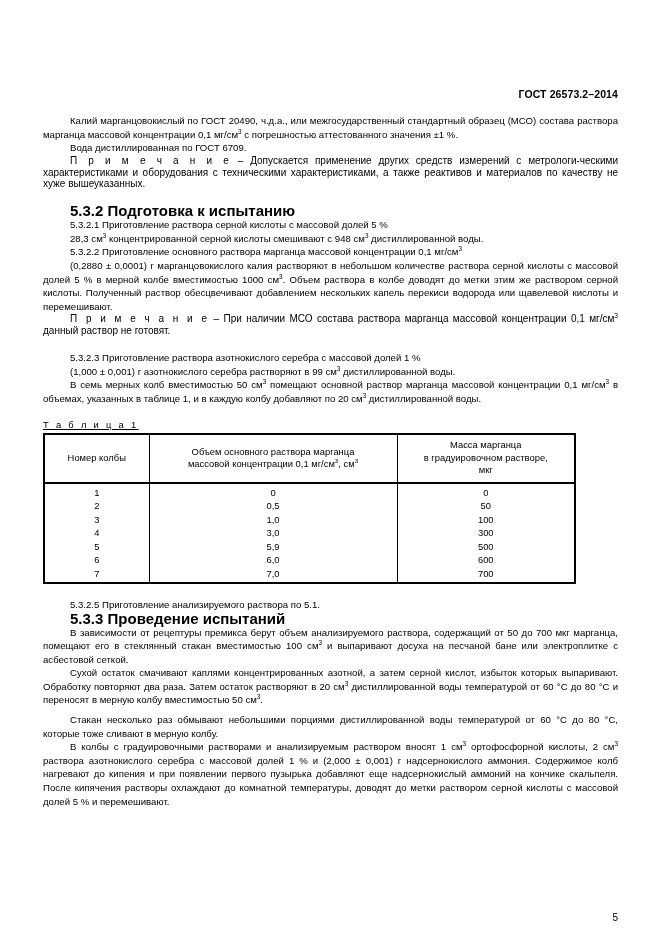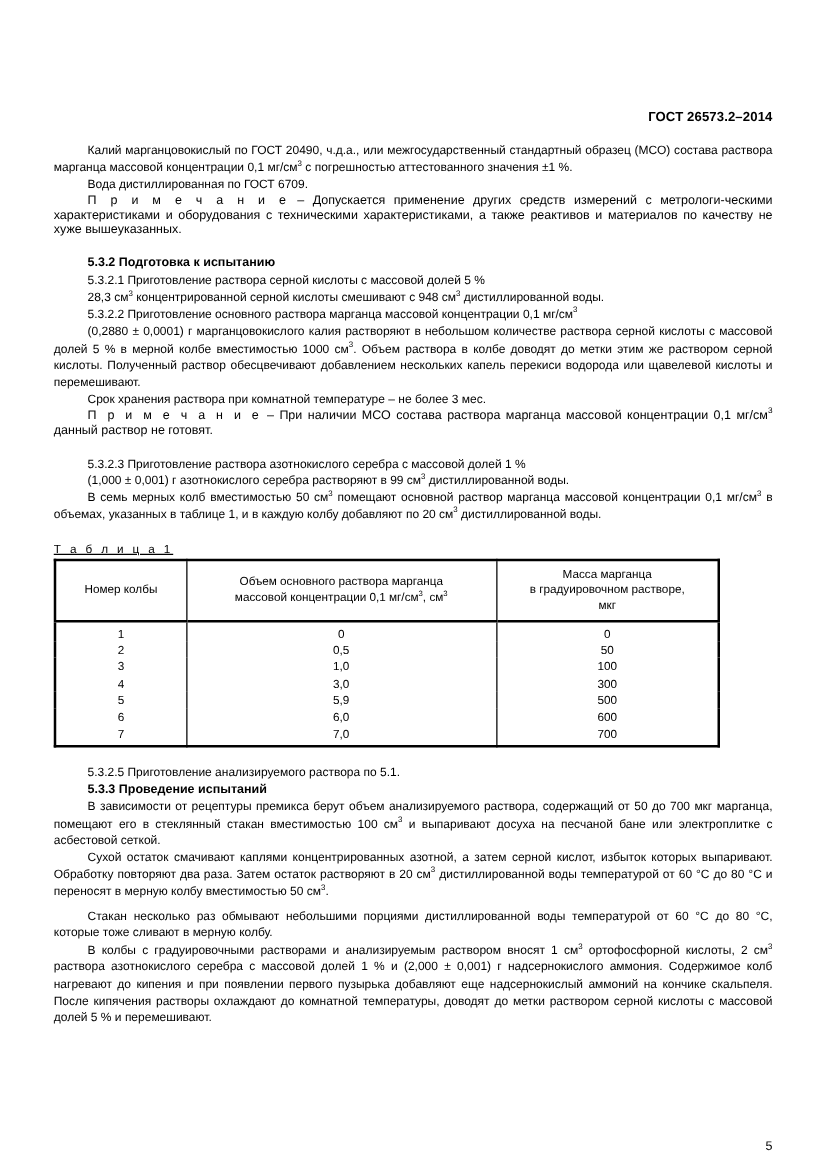--- a/index.html
+++ b/index.html
@@ -54,21 +54,21 @@
     line-height: 11.8px;
     text-align: justify;
     text-indent: 27px;
     margin: 0;
   }
   .spaced {
     letter-spacing: 2.2px;
   }
   h4 {
     margin: 0;
-    font-size: 10px;
+    font-size: 15px;
     font-weight: bold;
     line-height: 14px;
     text-indent: 27px;
     text-align: left;
   }
   sup {
     font-size: 0.66em;
     vertical-align: super;
     line-height: 0;
   }
@@ -146,21 +146,20 @@
     <h4>5.3.2 Подготовка к испытанию</h4>
 
     <p class="ind">5.3.2.1 Приготовление раствора серной кислоты с массовой долей 5 %</p>
 
     <p class="ind"><span>28,3 см</span><sup>3</sup><span> концентрированной серной кислоты смешивают с 948 см</span><sup>3</sup><span> дистиллированной воды.</span></p>
 
     <p class="ind"><span>5.3.2.2 Приготовление основного раствора марганца массовой концентрации 0,1 мг/см</span><sup>3</sup></p>
 
     <p class="ind"><span>(0,2880 ± 0,0001) г марганцовокислого калия растворяют в небольшом количестве раствора серной кислоты с массовой долей 5 % в мерной колбе вместимостью 1000 см</span><sup>3</sup><span>. Объем раствора в колбе доводят до метки этим же раствором серной кислоты. Полученный раствор обесцвечивают добавлением нескольких капель перекиси водорода или щавелевой кислоты и перемешивают.</span></p>
 
-    <p class="ind">Срок хранения раствора при комнатной температуре – не более 3 мес.</p>
 
     <p class="note"><span class="spaced">П р и м е ч а н и е</span><span> – При наличии МСО состава раствора марганца массовой концентрации 0,1 мг/см</span><sup>3</sup><span> данный раствор не готовят.</span></p>
 
     <div class="gap-l"></div>
 
     <p class="ind">5.3.2.3 Приготовление раствора азотнокислого серебра с массовой долей 1 %</p>
 
     <p class="ind"><span>(1,000 ± 0,001) г азотнокислого серебра растворяют в 99 см</span><sup>3</sup><span> дистиллированной воды.</span></p>
 
 

